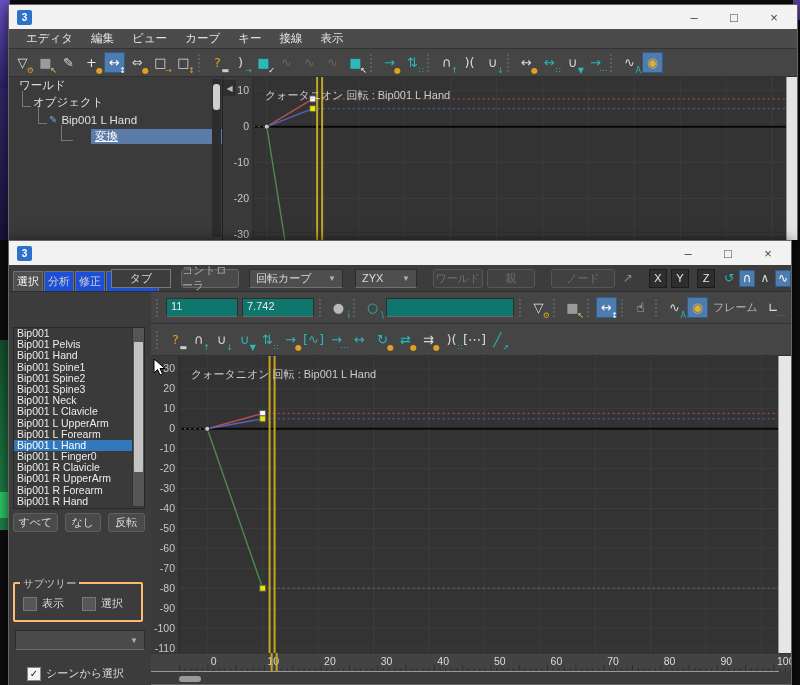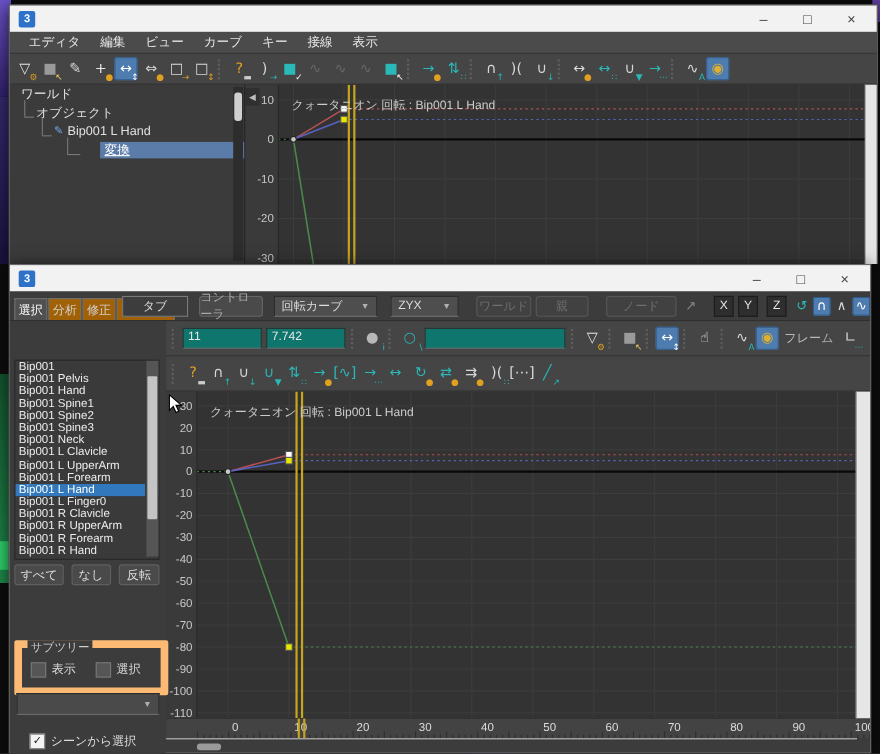--- a/index.html
+++ b/index.html
@@ -44,21 +44,21 @@
   .tree-sel{background:#5b7ca8;color:#fff;text-decoration:underline;padding:0 4px;width:128px}
   .tree-scroll{position:absolute;right:1px;top:2px;width:9px;height:158px;background:#2d2d2d}
   .tree-scroll .h{position:absolute;left:1px;top:5px;width:7px;height:26px;background:#cfcfcf;border-radius:3px}
   #w1-chartwrap{flex:1;position:relative}
   #w1-vscroll{width:10px;background:#e4e4e4;border-left:1px solid #999}
   .collapse-btn{position:absolute;left:1px;top:5px;width:13px;height:16px;background:#2f2f2f;color:#bbb;
                 font-size:8px;display:flex;align-items:center;justify-content:center;z-index:2}
   
   .tabstrip{height:26px;background:#3c3c3c;display:flex;align-items:flex-end;border-bottom:1px solid #2e2e2e;overflow:hidden}
   .tab{height:19px;margin:0 1px 0 0;padding:0 3px;display:flex;align-items:center;justify-content:center;
-       font-size:11px;border:1px solid #6e6e6e;border-bottom:none;background:#a16207;color:#cfcfcf;flex:none}
+       font-size:11px;border:1px solid #6e6e6e;border-bottom:none;background:#1d4ed8;color:#cfcfcf;flex:none}
   .tab.active{background:#505050;color:#fff}
   .tb-box{height:17px;display:flex;align-items:center;justify-content:center;font-size:11px;flex:none;align-self:center}
   .tabbtn{width:58px;background:#3d3d3d;border:1px solid #7a7a7a;color:#ddd;margin-left:14px}
   .ctrlbtn{width:56px;background:#4a4a4a;border:1px solid #666;border-radius:3px;color:#a8a8a8;margin-left:10px}
   .dd{background:#4e4e4e;border:1px solid #2c2c2c;border-bottom-color:#707070;color:#ddd;justify-content:space-between;padding:0 6px}
   .dd .arr{color:#b0b0b0;font-size:8px;margin-left:6px}
   .disbtn{border:1px solid #575757;border-radius:3px;color:#6f6f6f;background:#414141}
   .xyzbtn{width:16px;background:#2e2e2e;border:1px solid #1c1c1c;color:#e8e8e8;margin-left:4px}
   .axicon{width:16px;height:17px;margin-left:2px;align-self:center;display:flex;align-items:center;justify-content:center;
           font-size:12px;border-radius:2px;flex:none;font-family:"DejaVu Sans",sans-serif}
@@ -66,21 +66,21 @@
   #w2-body{display:flex;height:391px}
   #w2-left{width:142px;background:#3c3c3c;position:relative;flex:none}
   .listbox{position:absolute;left:4px;top:33px;width:130px;height:180px;background:#3a3a3a;border:1px solid #282828;
            overflow:hidden}
   .list-item{height:11.2px;line-height:11.3px;font-size:10.5px;color:#ececec;padding-left:3px;white-space:nowrap}
   .list-item.sel{background:#3179bc;color:#fff}
   .list-scroll{position:absolute;right:0;top:0;width:11px;height:178px;background:#555;border-left:1px solid #333}
   .list-scroll .h{position:absolute;left:1px;top:14px;width:9px;height:130px;background:#c4c4c4;border-radius:1px}
   .fbtn{height:17px;background:#4a4a4a;border:1px solid #5f5f5f;border-radius:3px;color:#ddd;font-size:11px;
         display:flex;align-items:center;justify-content:center}
-  .groupbox{position:absolute;left:4px;top:288px;width:126px;height:36px;border:7px solid #fdba74;border-radius:2px}
+  .groupbox{position:absolute;left:4px;top:288px;width:126px;height:36px;border:2px solid #fdba74;border-radius:2px}
   .grouplabel{position:absolute;top:-7px;left:5px;background:#3c3c3c;padding:0 3px;font-size:10.5px;color:#ccc}
   .cb{width:12px;height:12px;background:#565656;border:1px solid #777;flex:none}
   .cb.checked{background:#f4f4f4;border:1px solid #888;color:#1a1a1a;font-size:10px;line-height:12px;text-align:center}
   .cbrow{display:flex;align-items:center;gap:5px;font-size:11px;color:#ddd}
   .dropdown{position:absolute;left:6px;top:336px;width:122px;height:18px;background:#4a4a4a;border:1px solid #2c2c2c;
             border-bottom-color:#6a6a6a;display:flex;align-items:center;justify-content:flex-end;padding-right:6px}
   .dropdown .arr{color:#b0b0b0;font-size:8px}
   #chart-row{display:flex;height:298px;position:relative}
   #w2-chart{flex:1;min-width:0}
   #w2-vscroll{width:12px;background:#e6e6e6;border-left:1px solid #999}

